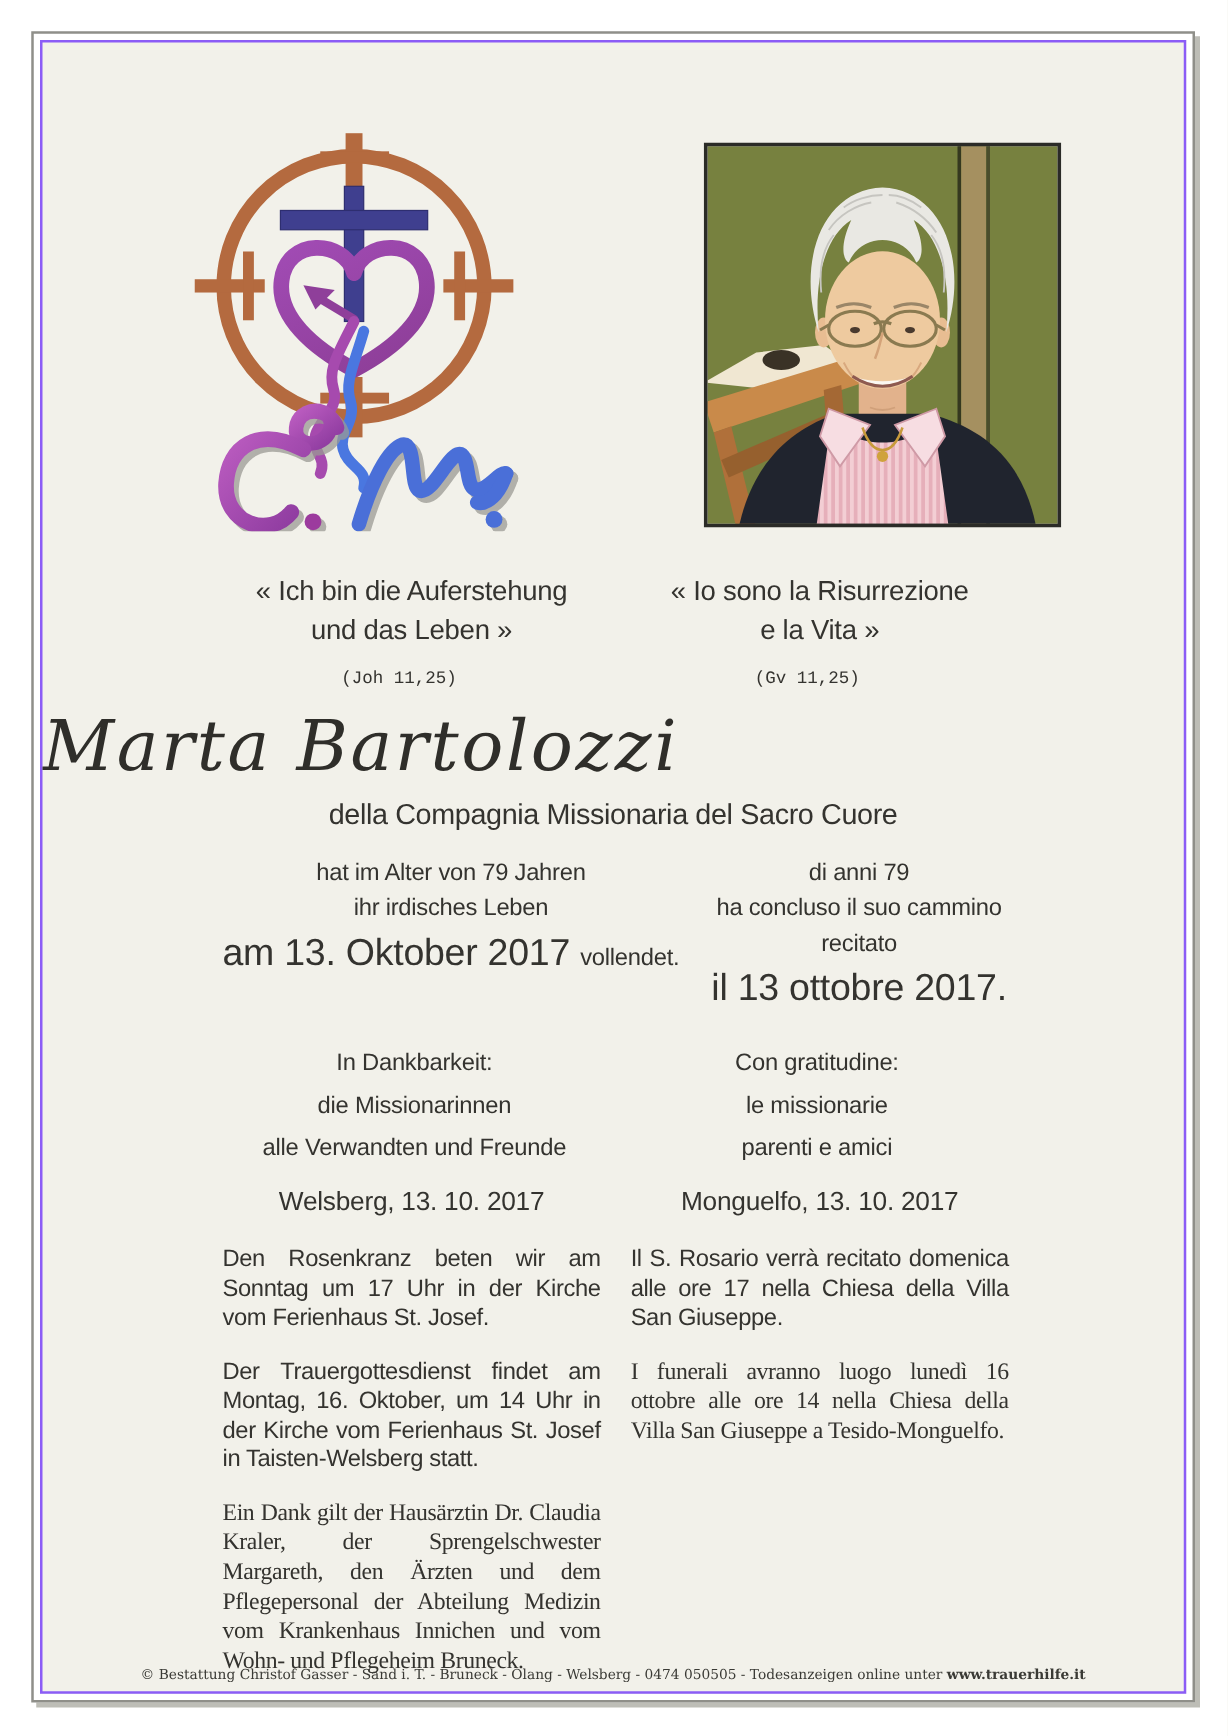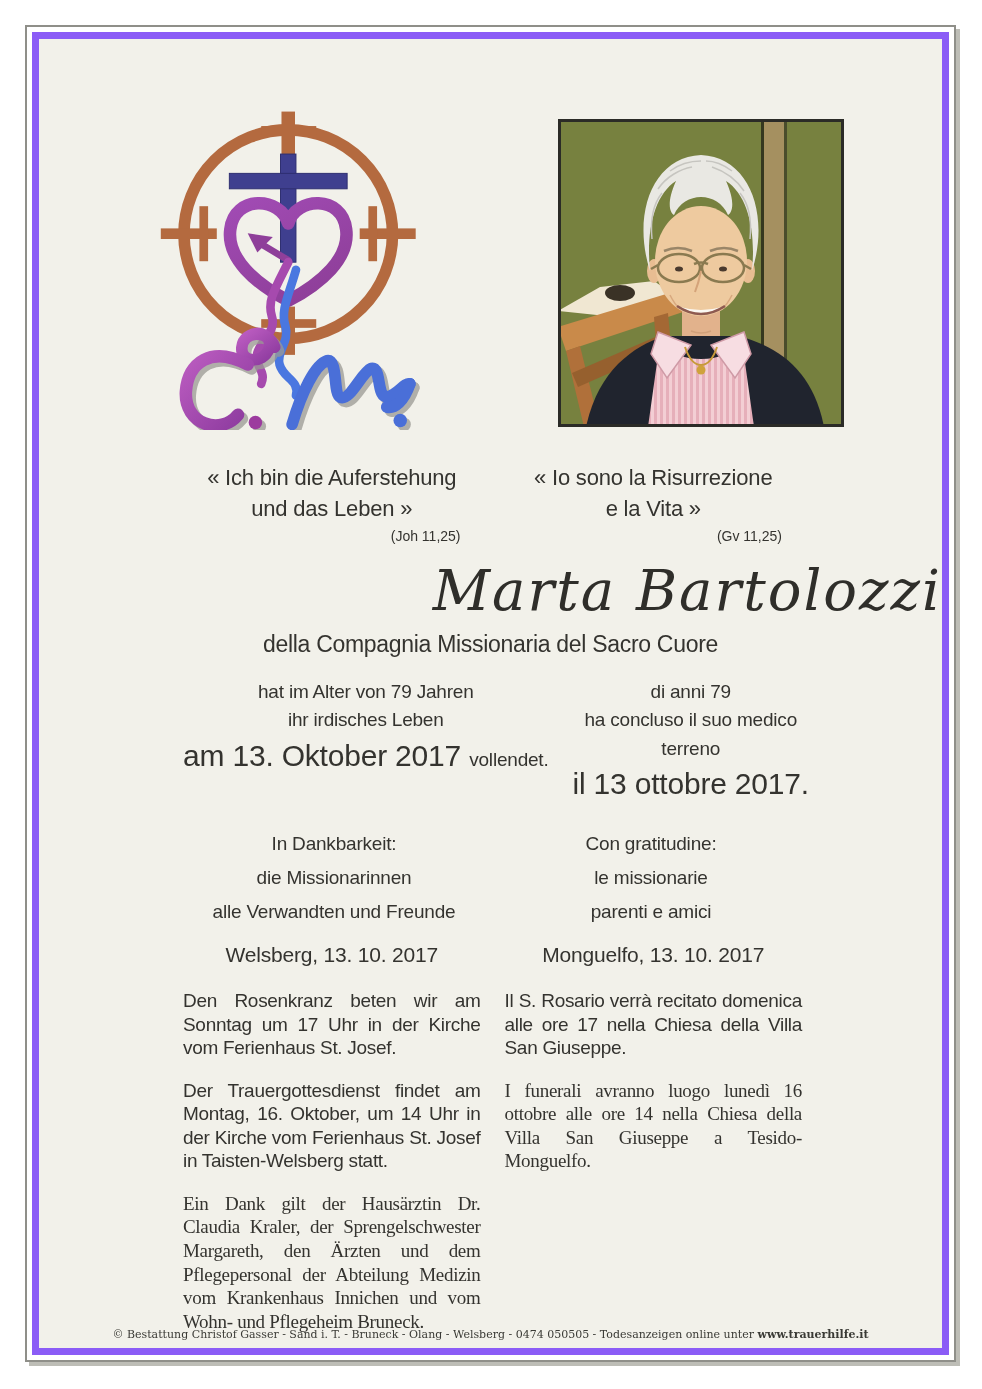--- a/index.html
+++ b/index.html
@@ -1,33 +1,33 @@
 <!DOCTYPE html>
 <html><head>
 <meta charset="utf-8">
 <style>
   html,body{margin:0;padding:0;}
   body{background:#ffffff;font-family:"Liberation Sans",sans-serif;color:#34332f;}
   .page{position:relative;width:982px;height:1389px;background:#ffffff;overflow:hidden;}
   .card-outer{position:absolute;left:25px;top:25px;width:927px;height:1333px;
     border:2px solid #8f8f89;background:#ffffff;box-shadow:4px 4px 0 #bdbdb6;}
   .card-inner{position:absolute;left:5px;top:5px;right:5px;bottom:5px;
-    border:7px solid #8b5cf6;background:#f2f1ea;overflow:hidden;}
+    border:2px solid #8b5cf6;background:#f2f1ea;overflow:hidden;}
 
   .top-row{margin-top:66px;padding:0 98px 0 116px;display:flex;justify-content:space-between;align-items:flex-start;}
   .logo-box{width:280px;height:325px;}
   .photo-box{margin-top:14px;width:286px;height:308px;}
 
   .grid2{display:grid;grid-template-columns:1fr 1fr;gap:24px;padding:0 140px 0 144px;}
 
   .quotes-row{margin-top:32px;}
   .quote{text-align:center;font-size:22px;line-height:1.42;letter-spacing:-0.2px;}
-  .quote-ref{text-align:right;font-size:14px;margin-top:3px;padding-right:20px;letter-spacing:0;}
-
-  .name{margin-top:10px;text-align:right;font-family:"DejaVu Serif",serif;font-style:italic;
+  .quote-ref{font-size:14px;margin-top:15px;padding-right:20px;letter-spacing:0;font-family:Liberation Mono, monospace;}
+
+  .name{margin-top:10px;text-align:left;font-family:"DejaVu Serif",serif;font-style:italic;
     font-size:56px;line-height:1.2;letter-spacing:2px;color:#2f2e2a;}
   .subtitle{margin-top:6px;text-align:center;font-size:23px;letter-spacing:-0.3px;}
 
   .death-row{margin-top:20px;}
   .death-col{text-align:center;font-size:19px;line-height:1.5;letter-spacing:-0.2px;}
   .death-date{font-size:30px;line-height:1.25;margin-top:2px;white-space:nowrap;}
   .death-date .suffix{font-size:19px;text-align:center;}
 
   .gratitude-row{margin-top:24px;gap:15px;}
   .gratitude-col{text-align:center;font-size:19px;line-height:1.8;letter-spacing:-0.2px;}
@@ -207,21 +207,21 @@
         <div class="death-col">
           <div>hat im Alter von 79 Jahren</div>
           <div>ihr irdisches Leben</div>
           <div class="death-date">
             <span>am 13. Oktober 2017</span>
             <span class="suffix">vollendet.</span>
           </div>
         </div>
         <div class="death-col">
           <div>di anni 79</div>
-          <div>ha concluso il suo medico terreno</div>
+          <div>ha concluso il suo cammino recitato</div>
           <div class="death-date">il 13 ottobre 2017.</div>
         </div>
       </div>
 
       <div class="grid2 gratitude-row">
         <div class="gratitude-col">
           <div>In Dankbarkeit:</div>
           <div>die Missionarinnen</div>
           <div>alle Verwandten und Freunde</div>
         </div>

